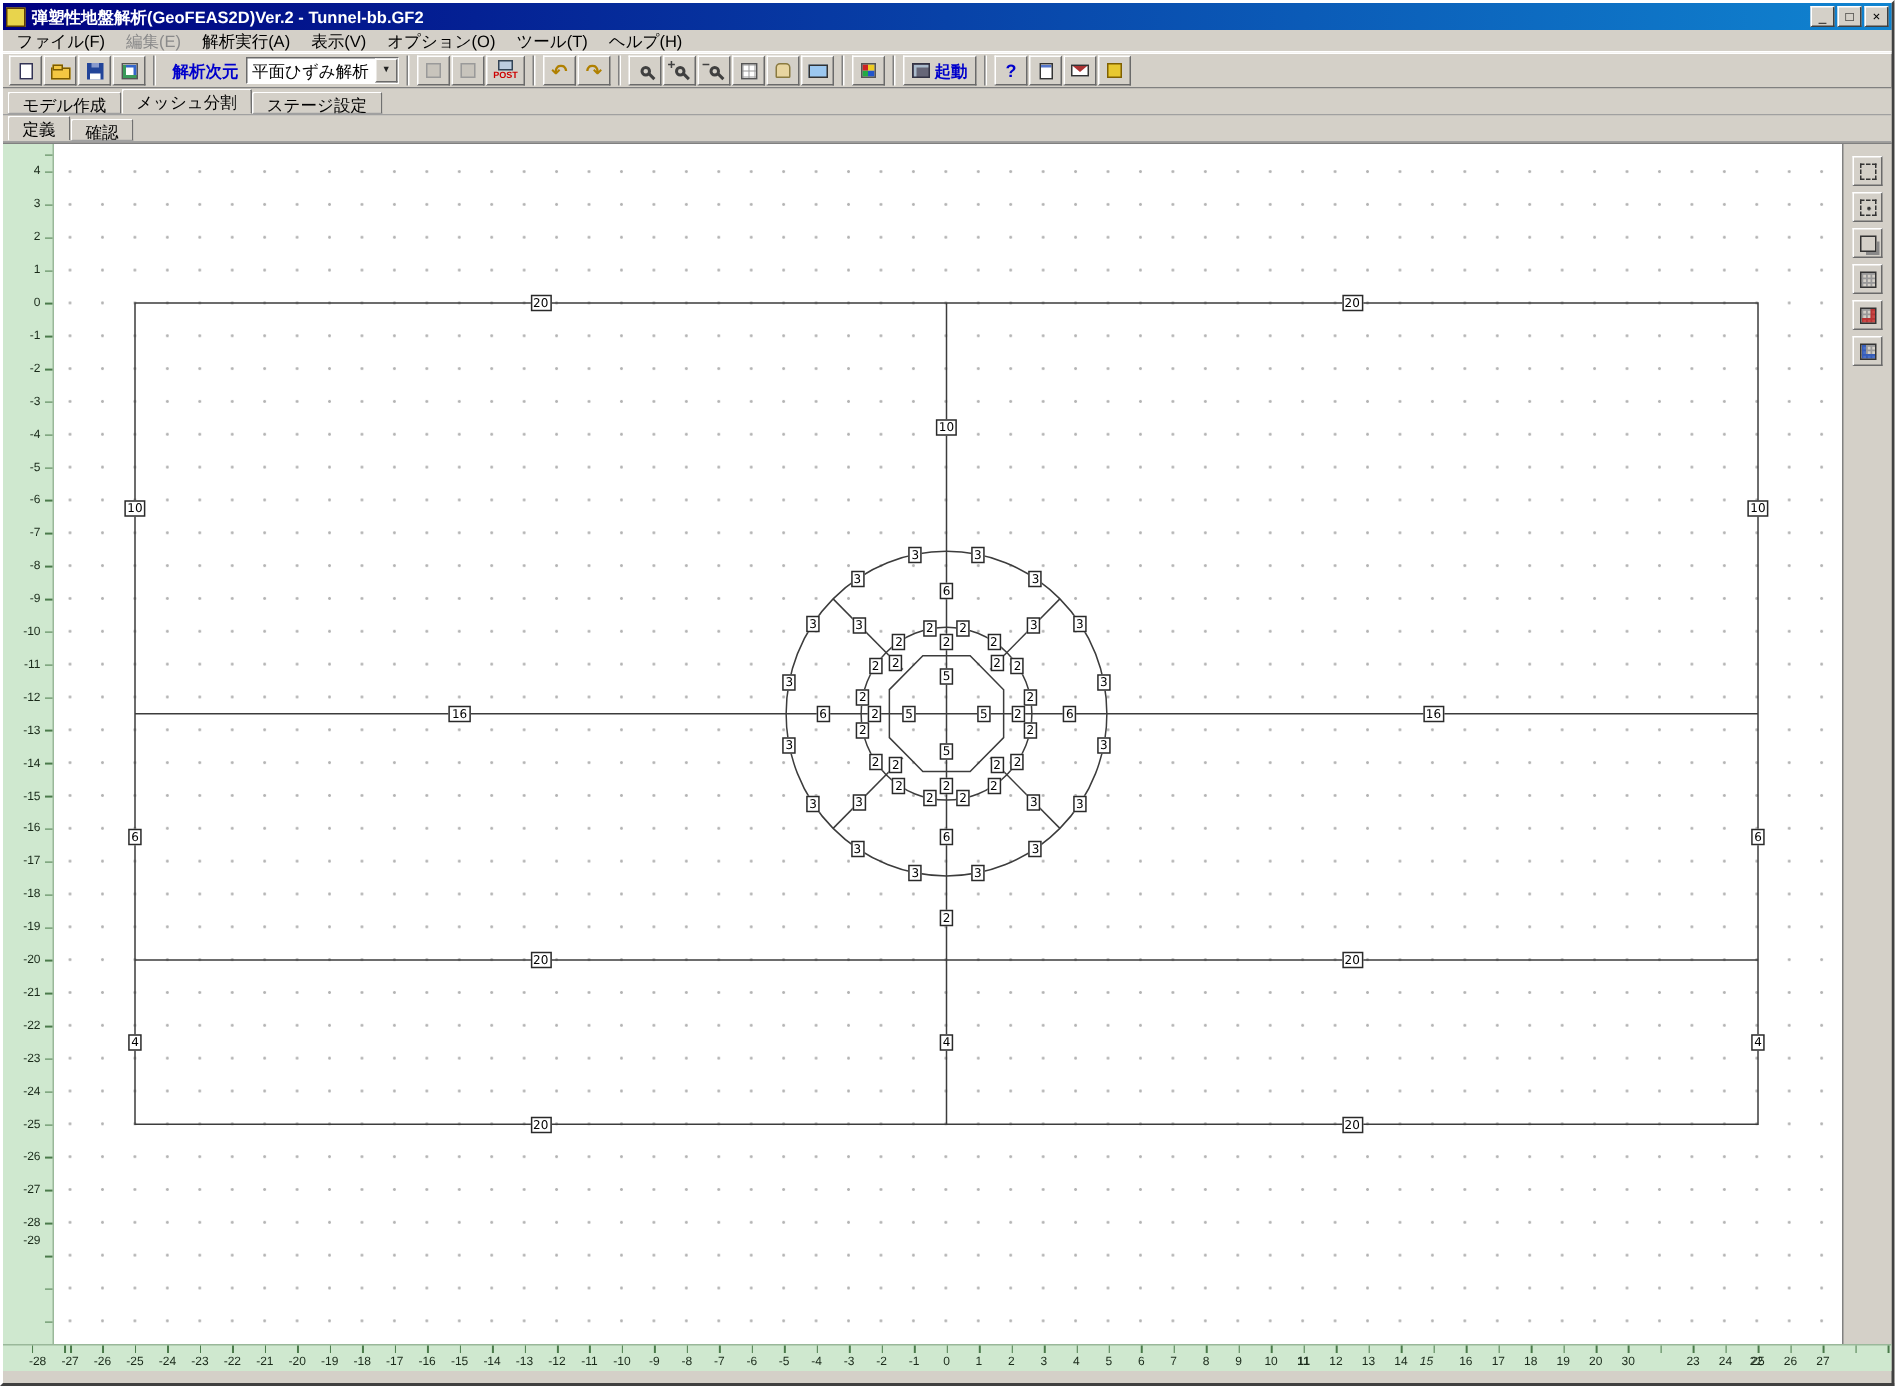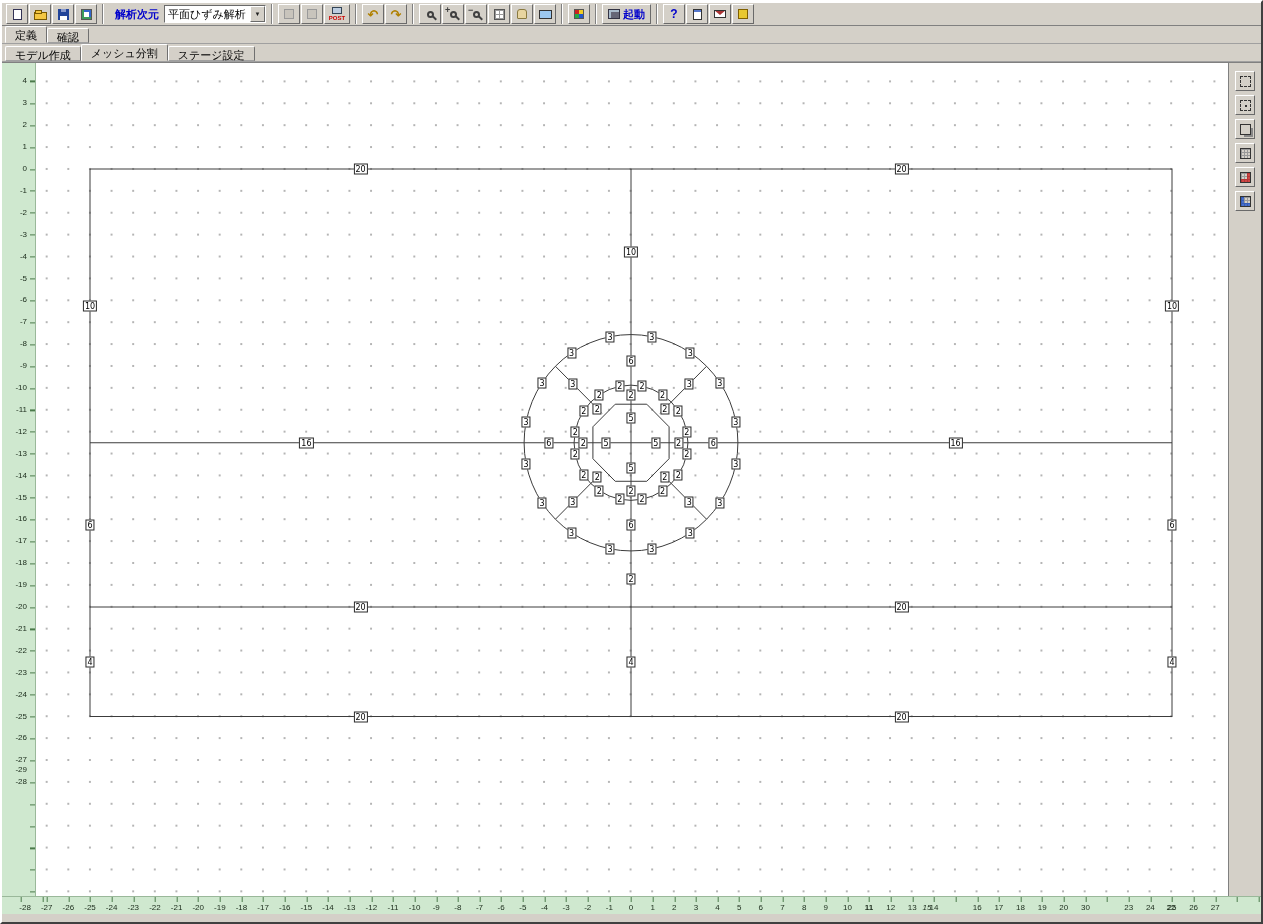--- a/index.html
+++ b/index.html
@@ -101,21 +101,37 @@
   .sfield{border:1px solid;border-color:#808080 #fff #fff #808080;background:#d4d0c8;}
   .s1{width:118px;flex:none;}
   .s2{flex:1;display:flex;align-items:center;justify-content:center;font-size:11px;color:#0000c8;white-space:nowrap;overflow:hidden;}
   .bottomstrip{height:8px;flex:none;}
 </style>
 </head>
 <body>
 
 <div class="win">
 
-
+  <div class="titlebar">
+    <span class="app-icon"></span>
+    <span class="title">弾塑性地盤解析(GeoFEAS2D)Ver.2 - Tunnel-bb.GF2</span>
+    <button class="wbtn">_</button>
+    <button class="wbtn">□</button>
+    <button class="wbtn">×</button>
+  </div>
+
+  <div class="menubar" id="menubar">
+      <span class="mitem">ファイル(F)</span>
+      <span class="mitem disabled">編集(E)</span>
+      <span class="mitem">解析実行(A)</span>
+      <span class="mitem">表示(V)</span>
+      <span class="mitem">オプション(O)</span>
+      <span class="mitem">ツール(T)</span>
+      <span class="mitem">ヘルプ(H)</span>
+    </div>
 
   <div class="toolbar">
     <button class="tbtn">
         <span class="i-new"></span>
       </button>
     <button class="tbtn">
         <span class="i-open"></span>
       </button>
     <button class="tbtn">
         <span class="i-save"></span>
@@ -187,28 +203,28 @@
     <button class="tbtn">
         <span class="i-mail"></span>
       </button>
     <button class="tbtn">
         <span class="i-tool"></span>
       </button>
   </div>
 
 
   <div class="tabrow">
-    <span class="tab active">定義</span>
-    <span class="tab">確認</span>
-  </div>
-
-  <div class="tabrow">
     <span class="tab">モデル作成</span>
     <span class="tab active">メッシュ分割</span>
     <span class="tab">ステージ設定</span>
+  </div>
+
+  <div class="tabrow">
+    <span class="tab active">定義</span>
+    <span class="tab">確認</span>
   </div>
 
   <div class="work">
     <div class="vruler" id="vruler">
       <span class="vticks"></span>
     <span class="vtick" style="top: 14.4px;">4</span>
         <span class="vtick" style="top: 36.3px;">3</span>
         <span class="vtick" style="top: 58.2px;">2</span>
         <span class="vtick" style="top: 80.1px;">1</span>
         <span class="vtick" style="top: 102px;">0</span>
@@ -233,21 +249,21 @@
         <span class="vtick" style="top: 518.1px;">-19</span>
         <span class="vtick" style="top: 540px;">-20</span>
         <span class="vtick" style="top: 561.9px;">-21</span>
         <span class="vtick" style="top: 583.8px;">-22</span>
         <span class="vtick" style="top: 605.7px;">-23</span>
         <span class="vtick" style="top: 627.6px;">-24</span>
         <span class="vtick" style="top: 649.5px;">-25</span>
         <span class="vtick" style="top: 671.4px;">-26</span>
         <span class="vtick" style="top: 693.3px;">-27</span>
         <span class="vtick" style="top: 715.2px;">-28</span>
-        <span class="vtick" style="top: 703px;">-29</span>
+        <span class="vtick" style="top: 727px;">-29</span>
       </div>
     <div class="canvas" id="canvas">
       <svg id="mesh-svg" width="1200" height="760">
           <rect fill="none" stroke="#3c3c3c" stroke-width="1" x="54" y="106" width="1082" height="547.5"></rect>
           <line fill="none" stroke="#3c3c3c" stroke-width="1" x1="54" y1="379.75" x2="1136" y2="379.75"></line>
           <line fill="none" stroke="#3c3c3c" stroke-width="1" x1="54" y1="544" x2="1136" y2="544"></line>
           <line fill="none" stroke="#3c3c3c" stroke-width="1" x1="595" y1="106" x2="595" y2="653.5"></line>
           <ellipse fill="none" stroke="#3c3c3c" stroke-width="1" cx="595" cy="379.75" rx="106.90160000000002" ry="108.186"></ellipse>
           <ellipse fill="none" stroke="#3c3c3c" stroke-width="1" cx="595" cy="379.75" rx="56.913199999999996" ry="57.596999999999994"></ellipse>
           <polygon fill="none" stroke="#3c3c3c" stroke-width="1" points="633.0864,363.7845524518914 610.7759034219666,341.206 579.2240965780334,341.206 556.9136,363.7845524518914 556.9136,395.7154475481085 579.2240965780334,418.294 610.7759034219666,418.294 633.0864,395.71544754810856"></polygon>
@@ -386,21 +402,21 @@
       <span class="htick" style="left: 737.2px;">5</span>
       <span class="htick" style="left: 758.84px;">6</span>
       <span class="htick" style="left: 780.48px;">7</span>
       <span class="htick" style="left: 802.12px;">8</span>
       <span class="htick" style="left: 823.76px;">9</span>
       <span class="htick" style="left: 845.4px;">10</span>
       <span class="htick" style="left: 867.04px; font-weight: bold;">11</span>
       <span class="htick" style="left: 888.68px;">12</span>
       <span class="htick" style="left: 910.32px;">13</span>
       <span class="htick" style="left: 931.96px;">14</span>
-      <span class="htick" style="left: 925px; font-style: italic;">15</span>
+      <span class="htick" style="left: 949px; font-style: italic;">15</span>
       <span class="htick" style="left: 975.24px;">16</span>
       <span class="htick" style="left: 996.88px;">17</span>
       <span class="htick" style="left: 1018.52px;">18</span>
       <span class="htick" style="left: 1040.16px;">19</span>
       <span class="htick" style="left: 1061.8px;">20</span>
       <span class="htick" style="left: 1083.44px;">30</span>
       <span class="htick" style="left: 1169px;">22</span>
       <span class="htick" style="left: 1126.72px;">23</span>
       <span class="htick" style="left: 1148.36px;">24</span>
       <span class="htick" style="left: 1170px;">25</span>

